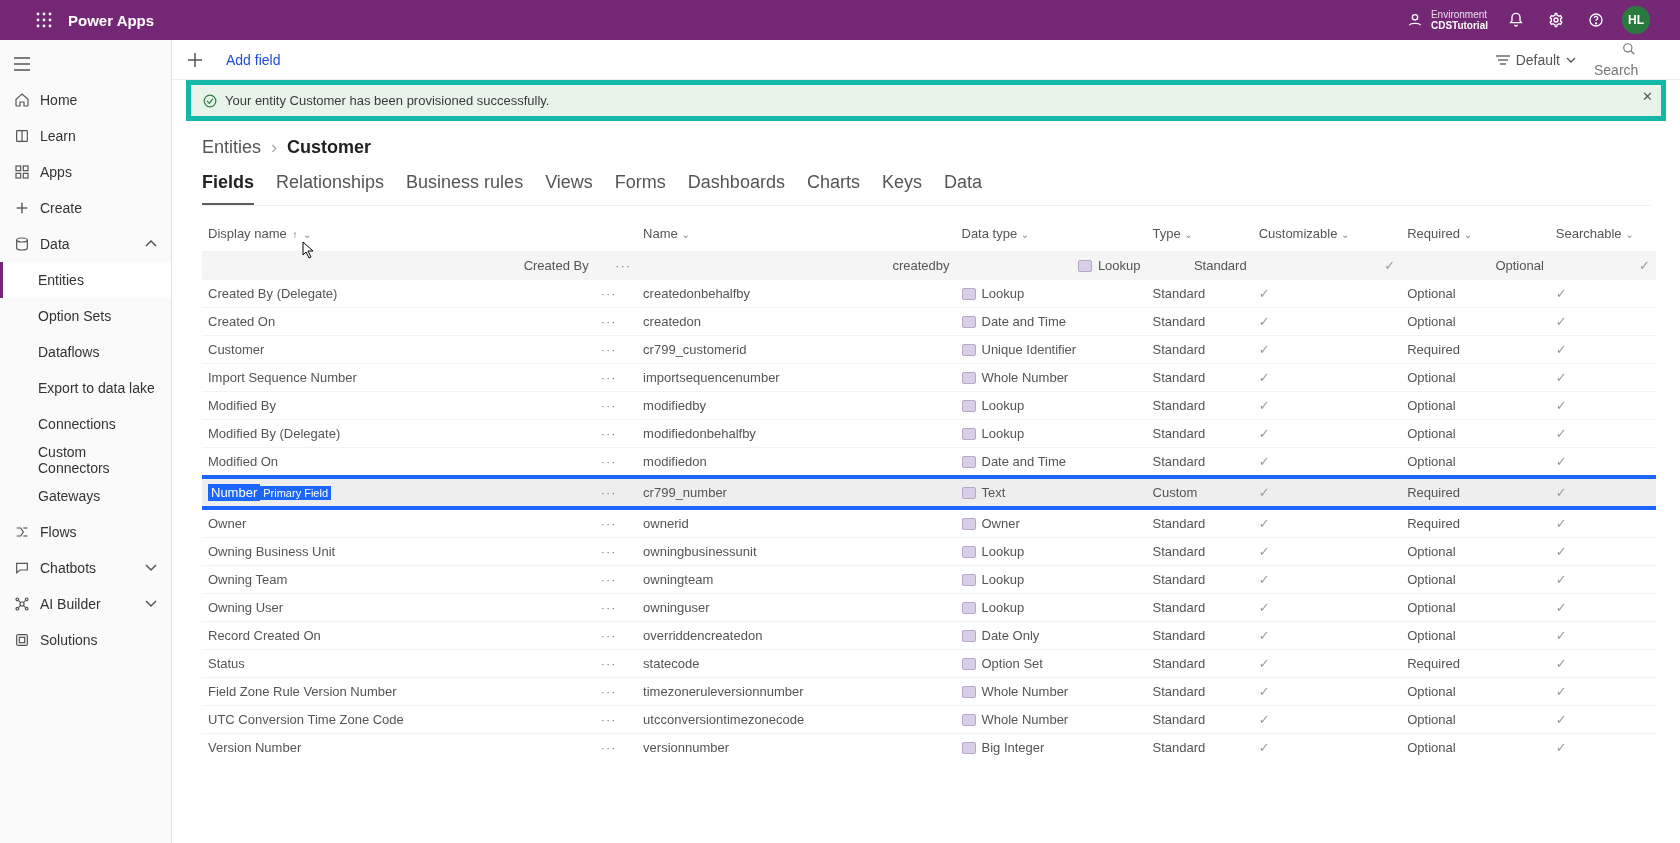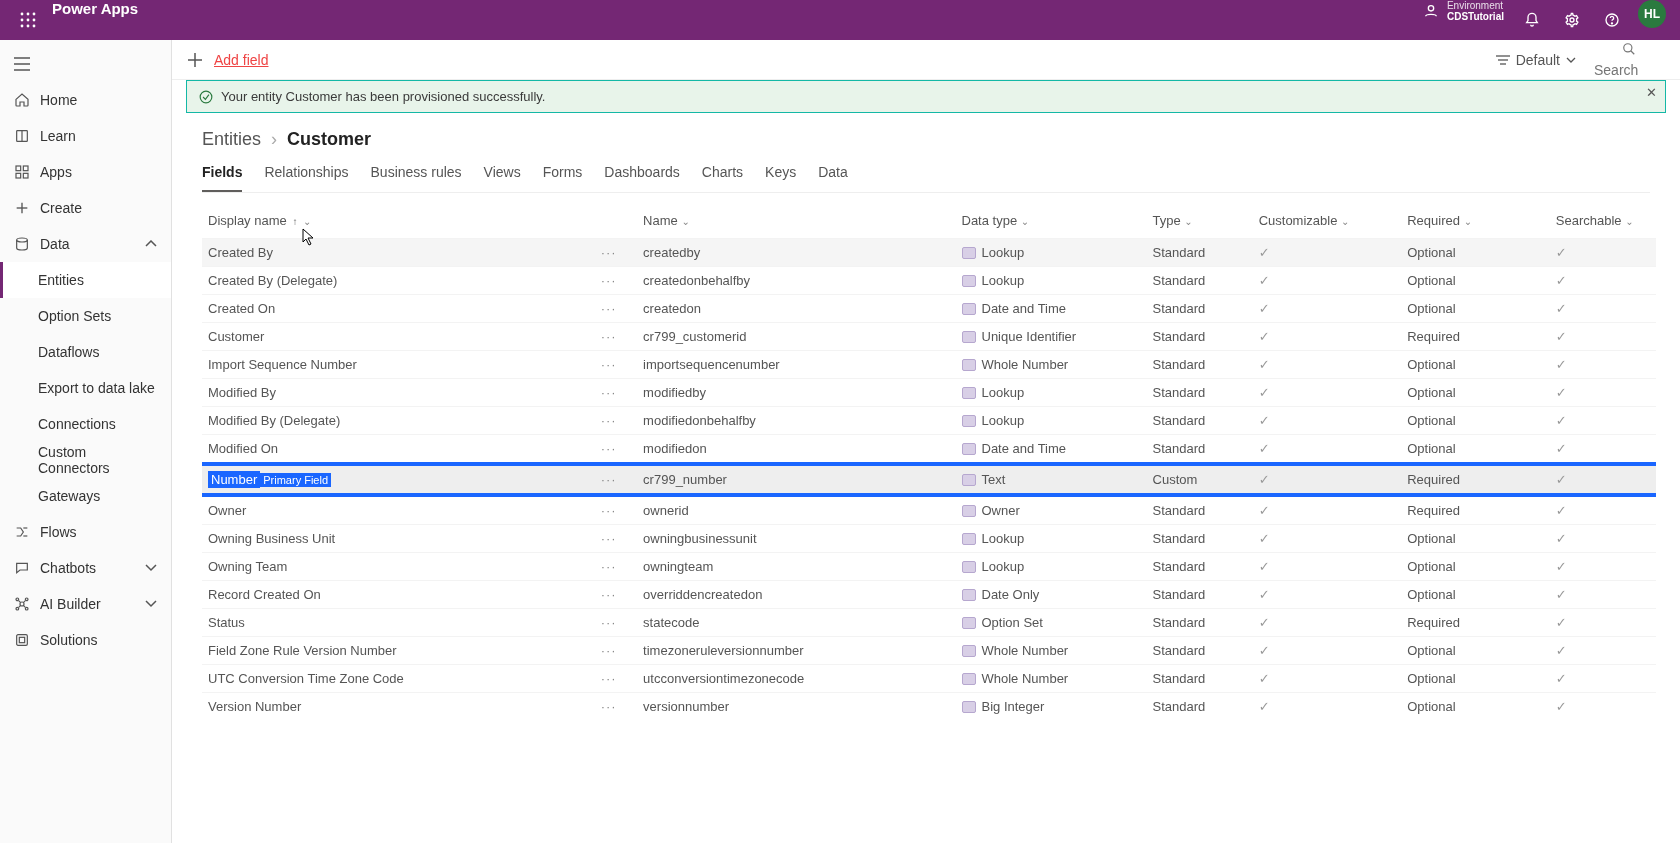--- a/index.html
+++ b/index.html
@@ -1,18 +1,18 @@
 <!DOCTYPE html>
 <html><head>
 <meta charset="utf-8">
 <style>
   * { box-sizing: border-box; margin:0; padding:0; font-family: "Segoe UI", Arial, sans-serif; }
   body { width:1680px; height:843px; overflow:hidden; background:#fff; color:#333; font-size:14px;}
   
-  .topbar { height:40px; background:#742774; display:flex; align-items:flex-start; color:#fff; padding:0 8px; }
+  .topbar { height:40px; background:#742774; display:flex; align-items:center; color:#fff; padding:0 24px; }
   .topbar .waffle { width:32px; height:32px; display:flex; align-items:center; justify-content:center; cursor:pointer;}
   .topbar .brand { margin-left:4px; font-size:15px; font-weight:600;}
   .topbar .spacer { flex:1; }
   .topbar .env { display:flex; align-items:center; gap:8px; margin-right:8px;}
   .env-text { display:flex; flex-direction:column; line-height:1.1;}
   .env-text small{ font-size:10px; opacity:.85; }
   .env-text span{ font-size:10px; font-weight:600;}
   .topbar .iconbtn { width:40px; height:40px; display:flex; align-items:center; justify-content:center; cursor:pointer;}
   .avatar { width:28px; height:28px; border-radius:50%; background:#2a7a3f; color:#fff; display:flex; align-items:center; justify-content:center; font-size:12px; font-weight:600; margin:0 6px;}
   svg { display:block; }
@@ -22,43 +22,43 @@
   .nav-item { height:36px; display:flex; align-items:center; gap:10px; padding:0 14px; cursor:pointer; color:#333; font-size:14px;}
   .nav-item.sub { padding-left:38px; font-size:14px;}
   .nav-item.sub.active { background:#fff; position:relative;}
   .nav-item.sub.active::before{ content:""; position:absolute; left:0; top:0; bottom:0; width:3px; background:#742774;}
   .nav-item .chev { margin-left:auto; }
   .nav-ham { height:36px; display:flex; align-items:center; padding:0 14px;}
   .nav-ico { width:16px; height:16px; display:flex; align-items:center; justify-content:center; color:#555;}
   
   .main { flex:1; display:flex; flex-direction:column; }
   .cmdbar { height:40px; display:flex; align-items:center; padding:0 16px; border-bottom:1px solid #eee;}
-  .cmdbar .addfield { display:flex; align-items:center; gap:12px; cursor:pointer; color:#ef4444;text-decoration:underline; }
+  .cmdbar .addfield { display:flex; align-items:center; gap:24px; cursor:pointer; color:#1d4ed8; }
   .cmdbar .right { margin-left:auto; display:flex; align-items:center; gap:18px; }
   .pill { display:flex; align-items:center; gap:6px; cursor:pointer; color:#555;}
   .search-wrap { display:flex; align-items:center; gap:6px; color:#777;flex-direction:column;}
   .search-wrap input { border:none; outline:none; width:70px; font-size:14px; background:transparent; color:#555;}
   
-  .banner { margin:0 14px; background:#e8f4ea; border:1px solid #14b8a6; padding:8px 12px; display:flex; align-items:center; gap:8px; color:#3a3a3a; font-size:13px; position:relative;}
+  .banner { margin:0 14px; background:#e8f4ea; border:5px solid #14b8a6; padding:8px 12px; display:flex; align-items:center; gap:8px; color:#3a3a3a; font-size:13px; position:relative;}
   .banner .close { position:absolute; right:8px; top:4px; cursor:pointer; color:#555;}
   
   .pagehdr { padding:16px 30px 0 30px; }
   .breadcrumb { font-size:18px; color:#555; display:flex; align-items:center; gap:10px;}
   .breadcrumb .current{ color:#222; font-weight:600;}
   .tabs { display:flex; gap:22px; margin-top:14px; border-bottom:1px solid #eee; }
-  .tab { padding:0 0 10px 0; cursor:pointer; color:#555; font-size:14px;}
+  .tab { padding:0 0 10px 0; cursor:pointer; color:#555; font-size:18px;}
   .tab.active { color:#222; font-weight:600; border-bottom:2px solid #605e5c;}
   
   .tablewrap { padding:10px 24px 0 30px; overflow:auto; flex:1;}
   table { width:100%; border-collapse:collapse; table-layout:fixed;}
   th { text-align:left; font-weight:400; color:#555; font-size:13px; padding:10px 6px; white-space:nowrap;}
   th .sort-up { font-size:10px; margin:0 2px;}
   th .chv { font-size:10px; color:#888; }
   td { padding:6px 6px; font-size:13px; color:#555; border-top:1px solid #f3f3f3; white-space:nowrap; overflow:hidden; text-overflow:ellipsis;}
-  tr.datarow.hovered td{ background:#f5f5f5;}
+  tr.datarow.hovered td{ background:#f5f5f5;text-align:right;}
   tr.selected td { background:#eeeeee; }
   .hlborder-top td{ border-top:4px solid #1a66ff;}
   .hlborder-bot td{ border-bottom:4px solid #1a66ff;}
   tr.selected .display-cell span.dn { background:#1a66ff; color:#fff; padding:1px 3px;}
   tr.selected .display-cell span.pf { background:#1a66ff; color:#fff; padding:1px 3px; font-size:11px;}
   .more { color:#888; cursor:pointer; letter-spacing:1px;}
   .dtype-ico { display:inline-block; width:14px; height:12px; background:#d8cfe6; border:1px solid #b6a7cf; border-radius:2px; margin-right:6px; vertical-align:-2px;}
   .check { color:#999; }
   col.c1{width:370px;} col.cm{width:40px;} col.c2{width:300px;} col.c3{width:180px;}
   col.c4{width:100px;} col.c5{width:140px;} col.c6{width:140px;} col.c7{width:100px;}
@@ -438,20 +438,30 @@
               <td class="display-cell">Owning Team</td>
               <td><span class="more">···</span></td>
               <td>owningteam</td>
               <td><span class="dtype-ico"></span>Lookup</td>
               <td>Standard</td>
               <td><span class="check">✓</span></td>
               <td>Optional</td>
               <td><span class="check">✓</span></td>
             </tr>
             <tr class="datarow">
+              <td class="display-cell">Owning User</td>
+              <td><span class="more">···</span></td>
+              <td>owninguser</td>
+              <td><span class="dtype-ico"></span>Lookup</td>
+              <td>Standard</td>
+              <td><span class="check">✓</span></td>
+              <td>Optional</td>
+              <td><span class="check">✓</span></td>
+            </tr>
+            <tr class="datarow">
               <td class="display-cell">Record Created On</td>
               <td><span class="more">···</span></td>
               <td>overriddencreatedon</td>
               <td><span class="dtype-ico"></span>Date Only</td>
               <td>Standard</td>
               <td><span class="check">✓</span></td>
               <td>Optional</td>
               <td><span class="check">✓</span></td>
             </tr>
             <tr class="datarow">

